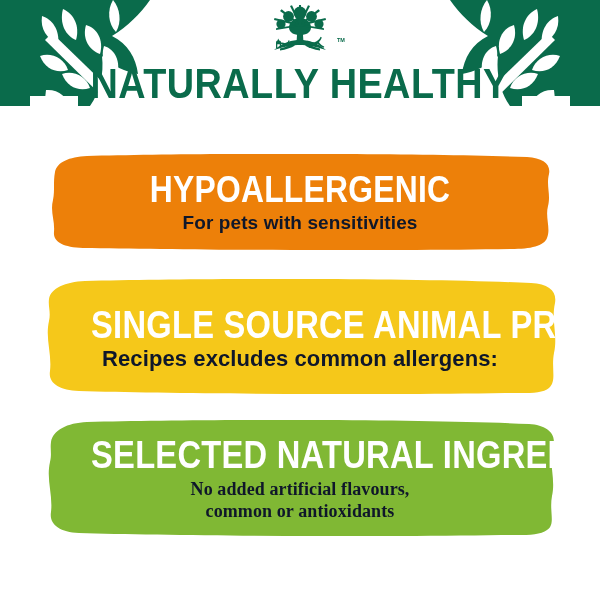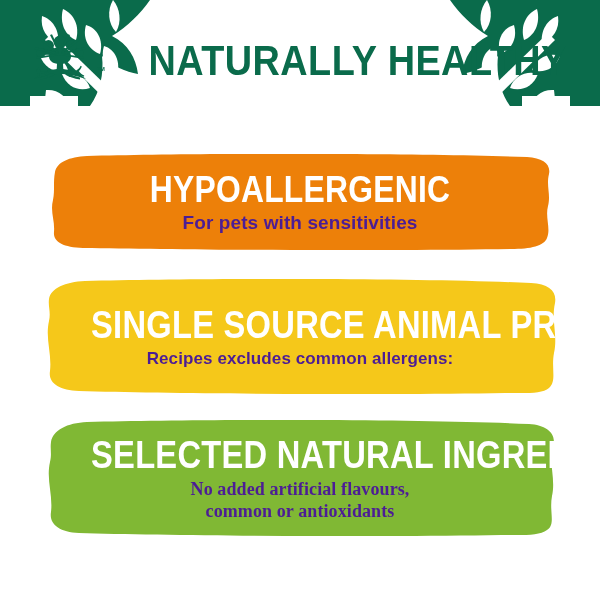--- a/index.html
+++ b/index.html
@@ -43,20 +43,21 @@
   .header-deco.right { right: 0; transform: scaleX(-1); }
   .header-deco svg { display: block; width: 190px; height: 112px; }
 
   .brand-block {
     position: absolute;
     left: 0;
     right: 0;
     top: 0;
     height: 118px;
     display: flex;
+    flex-direction: column;
     align-items: center;
     justify-content: flex-start;
     pointer-events: none;
   }
 
   .logo-mark {
     margin-top: 4px;
     width: 120px;
     height: 56px;
   }
@@ -116,34 +117,34 @@
     font-weight: 700;
     letter-spacing: 0.3px;
     white-space: nowrap;
     color: #ffffff;
     transform: scaleX(0.86);
     transform-origin: center center;
   }
   .banner-sub {
     font-family: "Liberation Sans", sans-serif;
     font-weight: 700;
-    color: #4c1d95;
+    color: #0f172a;
     letter-spacing: 0.1px;
   }
   .banner-sub .subline { display: block; white-space: nowrap; }
 
   
   #banner-hypoallergenic { height: 96px; margin-top: 0; }
   #banner-hypoallergenic .banner-headline { font-size: 37px; line-height: 40px; }
   #banner-hypoallergenic .banner-sub { font-size: 19px; line-height: 24px; margin-top: 1px; }
 
   
   #banner-single-source { height: 115px; margin-top: 29px; }
   #banner-single-source .banner-headline { font-size: 38px; line-height: 42px; }
-  #banner-single-source .banner-sub { font-size: 17px; line-height: 21px; margin-top: 2px; }
+  #banner-single-source .banner-sub { font-size: 22px; line-height: 21px; margin-top: 2px; }
 
   
   #banner-selected-natural { height: 116px; margin-top: 26px; }
   #banner-selected-natural .banner-headline { font-size: 38px; line-height: 42px; }
   #banner-selected-natural .banner-sub { font-size: 18px; line-height: 22px; margin-top: 2px; font-family: Liberation Serif, serif; }
 </style>
 </head>
 <body>
 
 <div class="page">

